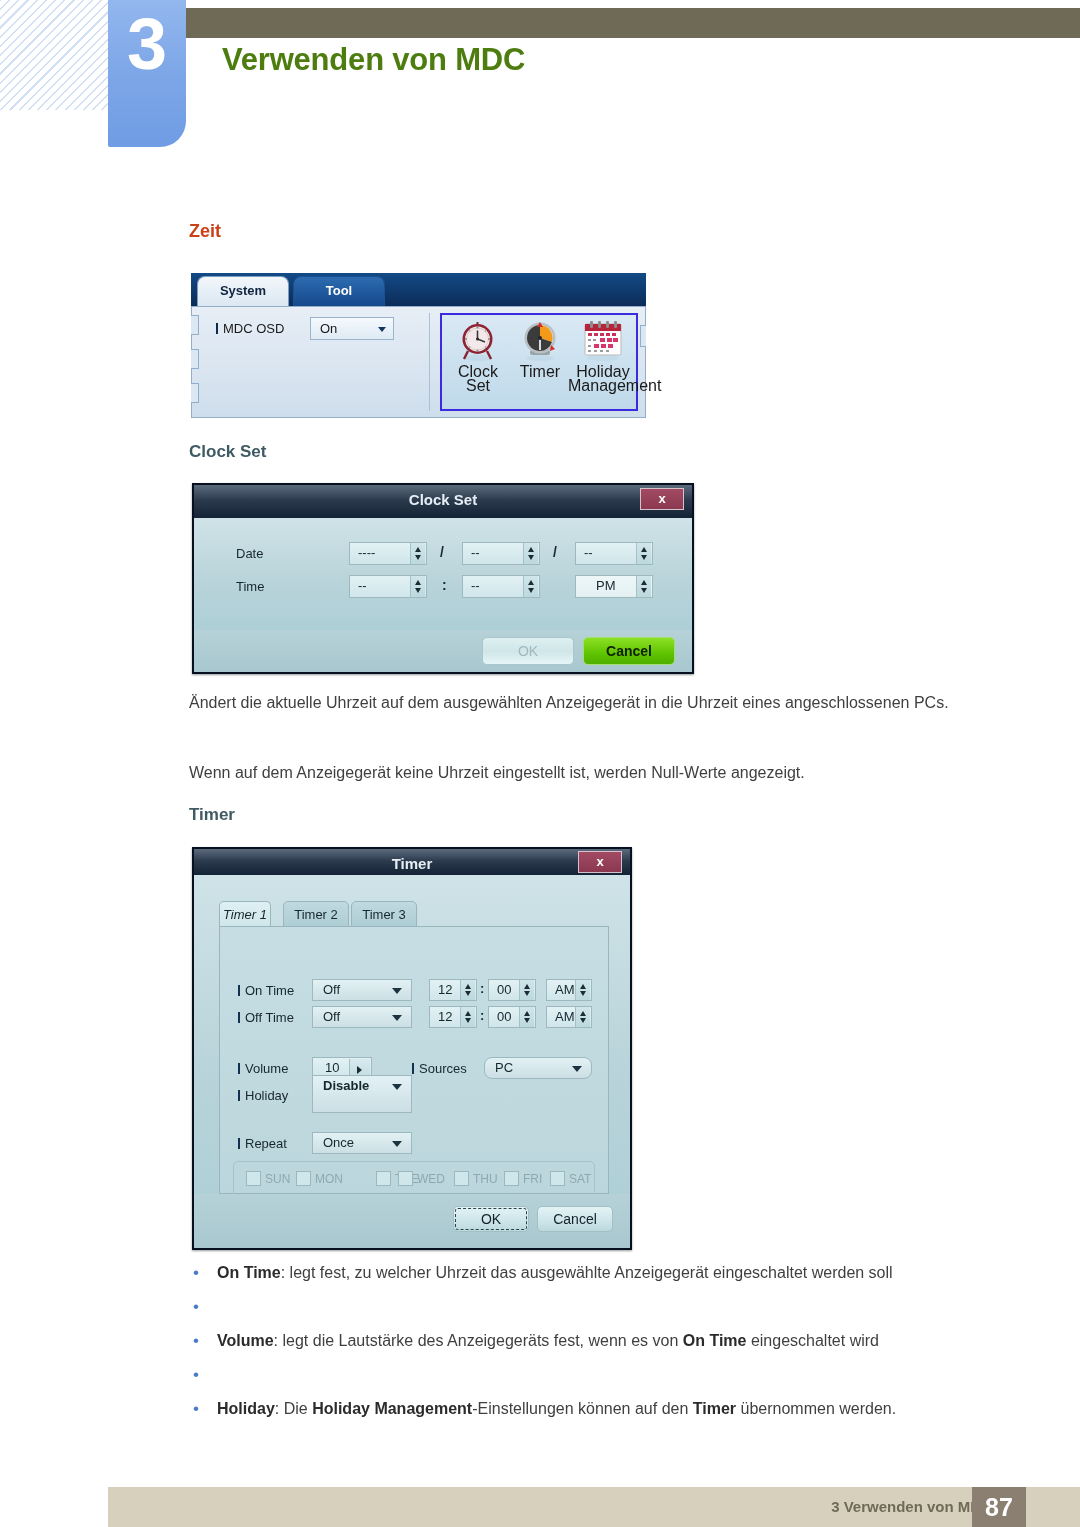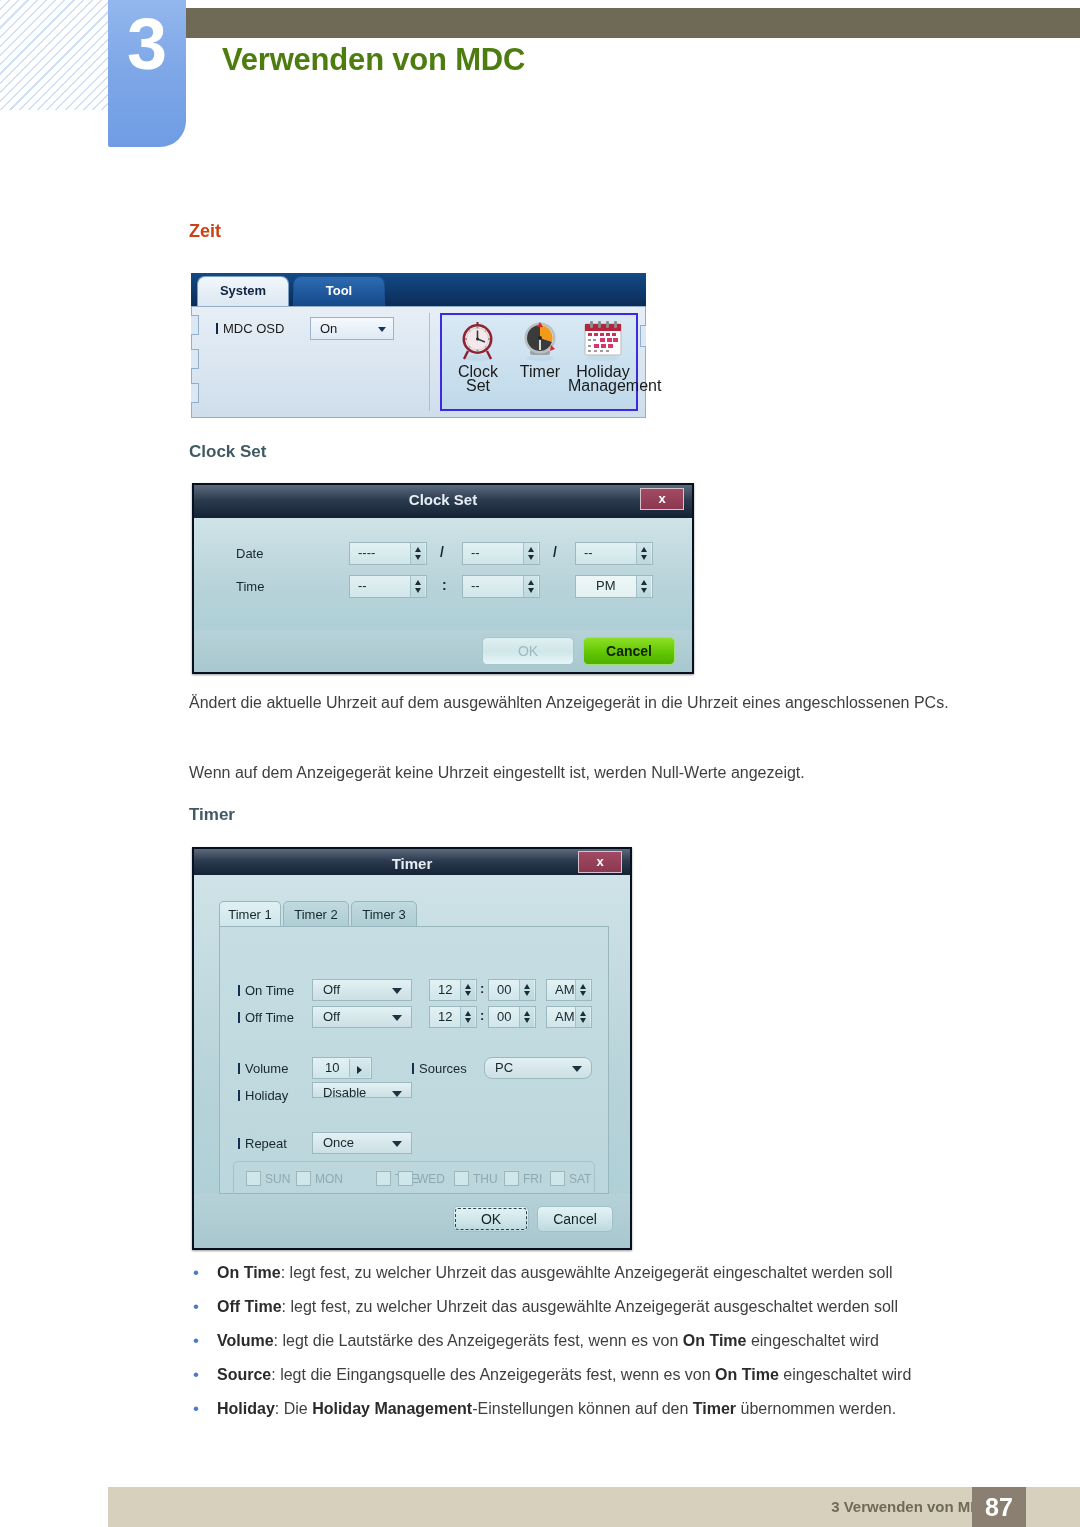--- a/index.html
+++ b/index.html
@@ -726,21 +726,21 @@
 
   <div class="h-sub h-timer">Timer</div>
 
   <div class="mdc-dialog" style="left:192px; top:847px; width:440px; height:403px;">
     <div class="mdc-titlebar" style="height:30px;">
       <div class="mdc-title">Timer</div>
       <div class="mdc-close" style="right:8px; top:2px;">x</div>
     </div>
     <div class="mdc-body" style="top:26px; height:343px;">
 
-      <div class="tm-tab tm-tab-active" style="left:25px; top:26px; width:62px;">Timer 1</div>
+      <div class="tm-tab tm-tab-active" style="left:25px; top:26px; width:52px;font-style:italic;">Timer 1</div>
       <div class="tm-tab tm-tab-idle" style="left:89px; top:26px; width:66px;">Timer 2</div>
       <div class="tm-tab tm-tab-idle" style="left:157px; top:26px; width:66px;">Timer 3</div>
 
       <div class="tm-panel" style="left:25px; top:51px; width:390px; height:268px;">
 
         <div class="mdc-label tick" style="left:18px; top:56px;">On Time</div>
         <div class="mdc-combo" style="left:92px; top:52px; width:100px; height:22px;">
           <span>Off</span>
           <span class="caret" style="top:8px;"></span>
         </div>
@@ -800,21 +800,21 @@
           <span>10</span>
           <span class="vbtn"></span>
         </div>
         <div class="mdc-label tick" style="left:192px; top:134px;">Sources</div>
         <div class="mdc-combo" style="left:264px; top:130px; width:108px; height:22px;border-radius:8px;">
           <span>PC</span>
           <span class="caret" style="top:8px;"></span>
         </div>
 
         <div class="mdc-label tick" style="left:18px; top:161px;">Holiday</div>
-        <div class="mdc-combo" style="left:92px; top:155px; width:100px; height:16px;">
+        <div class="mdc-combo" style="left:92px; top:148px; width:100px; height:38px;font-weight:bold;">
           <span>Disable</span>
           <span class="caret" style="top:8px;"></span>
         </div>
 
         <div class="mdc-label tick" style="left:18px; top:209px;">Repeat</div>
         <div class="mdc-combo" style="left:92px; top:205px; width:100px; height:22px;">
           <span>Once</span>
           <span class="caret" style="top:8px;"></span>
         </div>
 
@@ -835,29 +835,27 @@
     </div>
   </div>
 
   <div class="bullets">
     <div class="bullet-row">
       <div class="bullet-dot">•</div>
       <div class="bullet-text"><b>On Time</b><span>: legt fest, zu welcher Uhrzeit das ausgewählte Anzeigegerät eingeschaltet werden soll</span></div>
     </div>
     <div class="bullet-row">
       <div class="bullet-dot">•</div>
-      <div class="bullet-text"><b>Off Time</b><span>: legt fest, zu welcher Uhrzeit das ausgewählte Anzeigegerät ausgeschaltet werden soll</span></div>
     </div>
     <div class="bullet-row">
       <div class="bullet-dot">•</div>
       <div class="bullet-text"><b>Volume</b><span>: legt die Lautstärke des Anzeigegeräts fest, wenn es von <b>On Time</b> eingeschaltet wird</span></div>
     </div>
     <div class="bullet-row">
       <div class="bullet-dot">•</div>
-      <div class="bullet-text"><b>Source</b><span>: legt die Eingangsquelle des Anzeigegeräts fest, wenn es von <b>On Time</b> eingeschaltet wird</span></div>
     </div>
     <div class="bullet-row">
       <div class="bullet-dot">•</div>
       <div class="bullet-text"><b>Holiday</b><span>: Die <b>Holiday Management</b>-Einstellungen können auf den <b>Timer</b> übernommen werden.</span></div>
     </div>
   </div>
 </div>
 
 <div class="footer-bar">
   <div class="footer-text">3 Verwenden von MDC</div>

